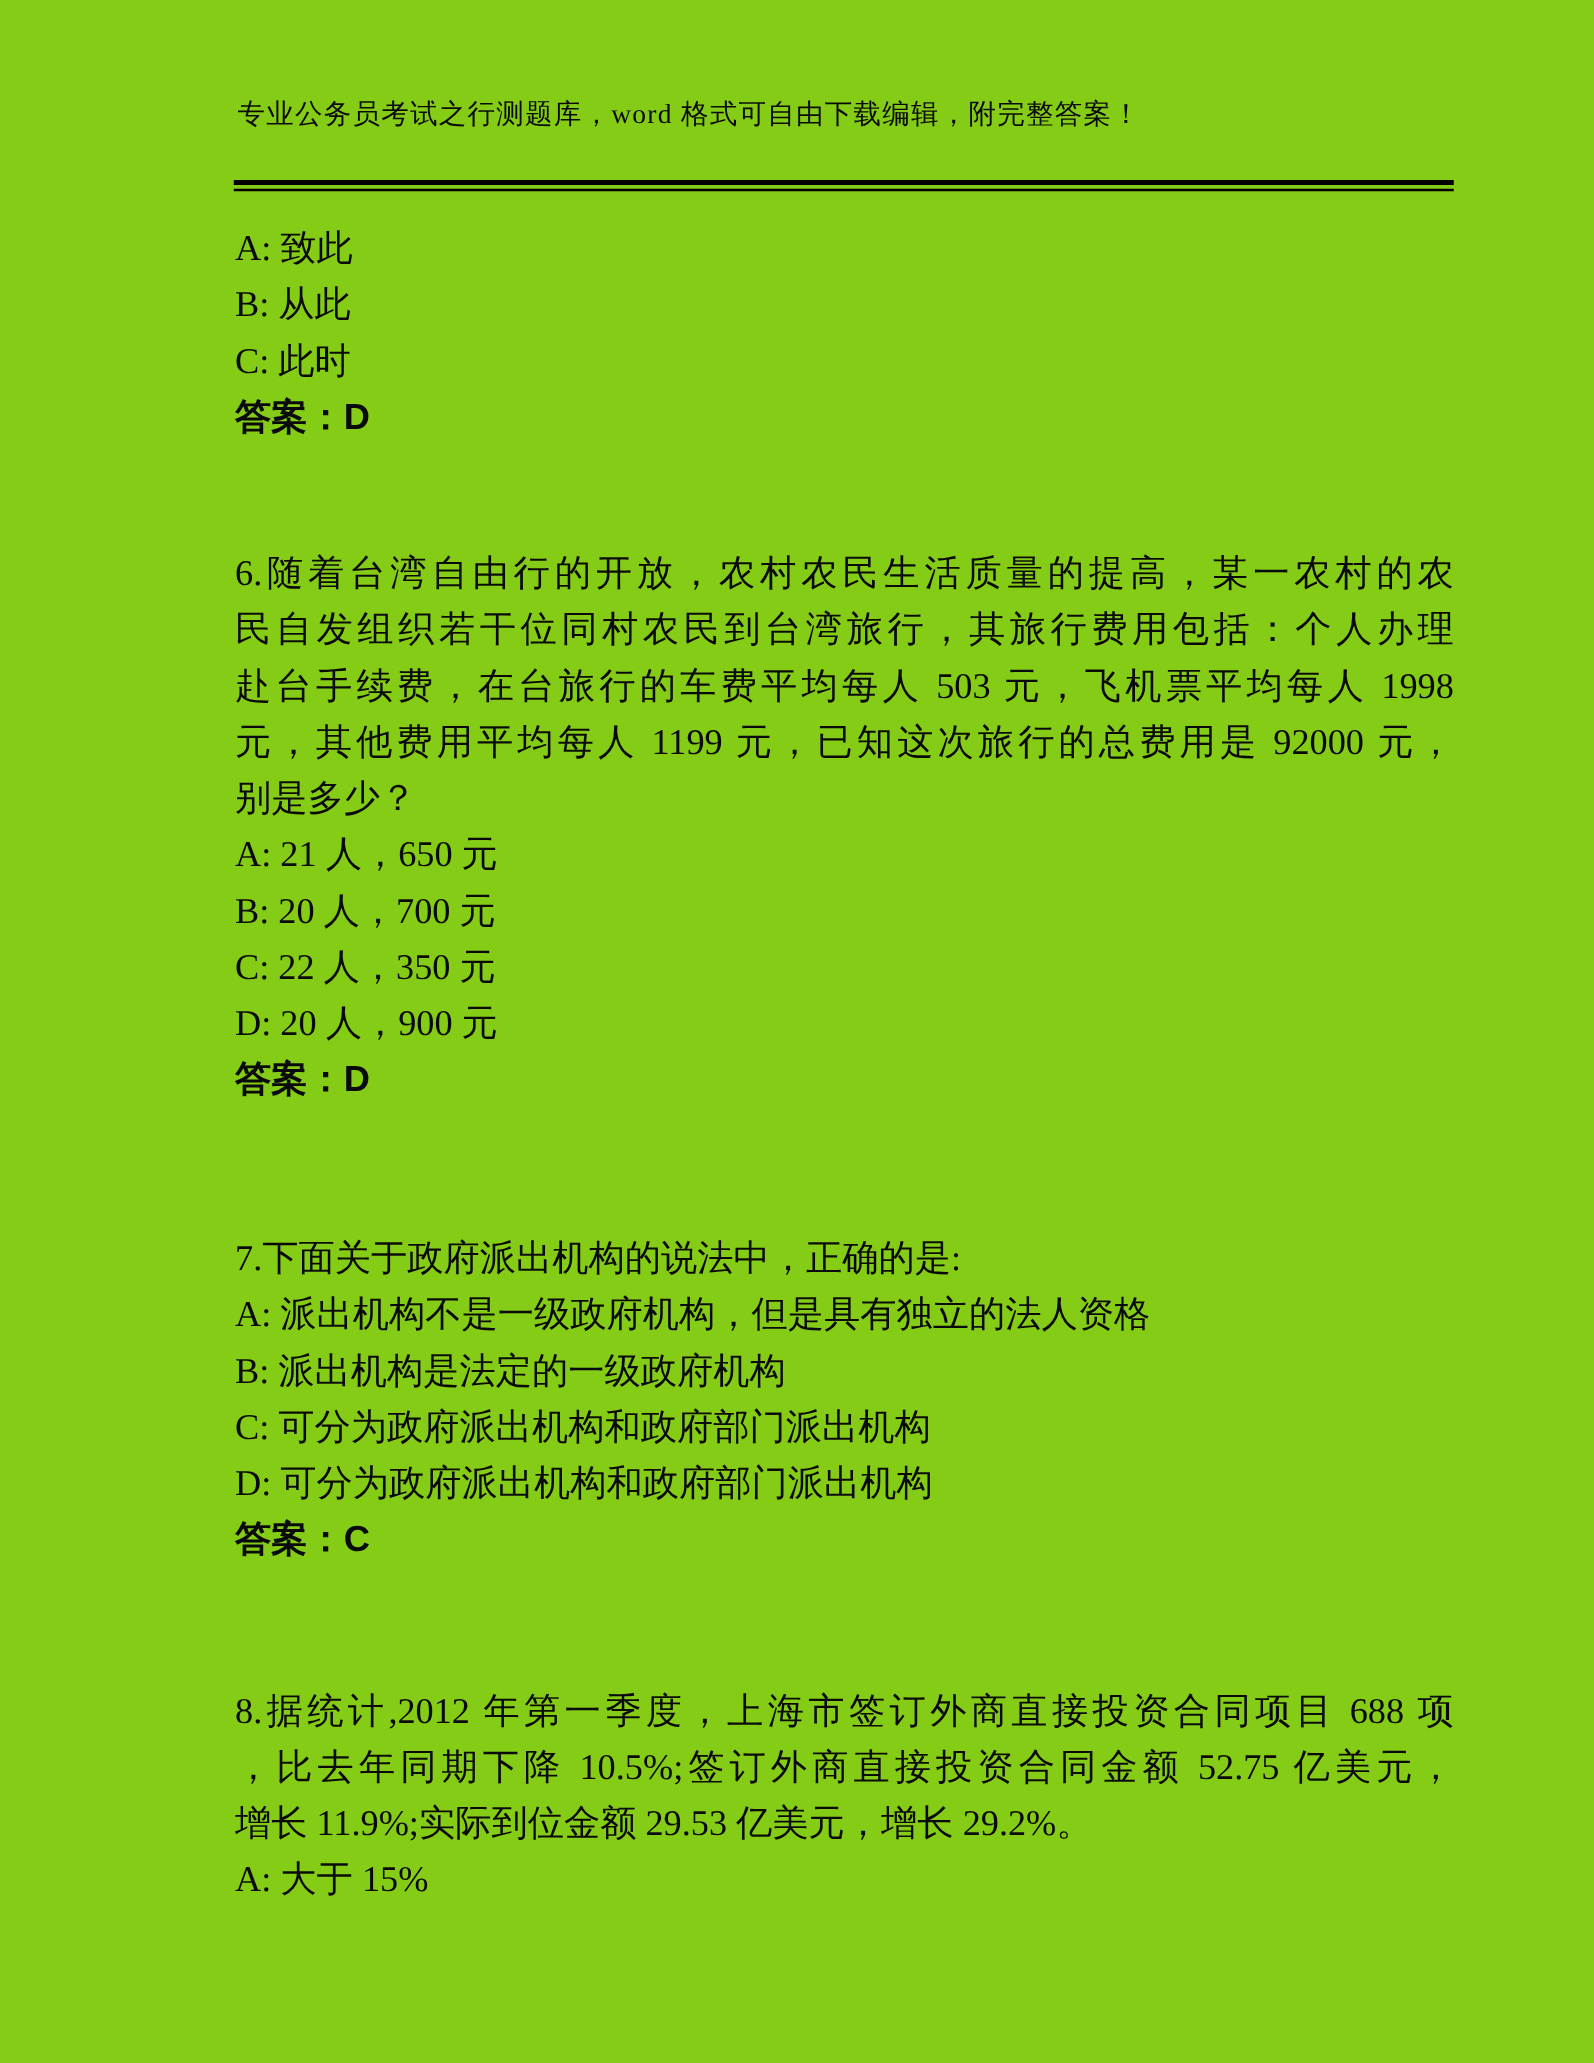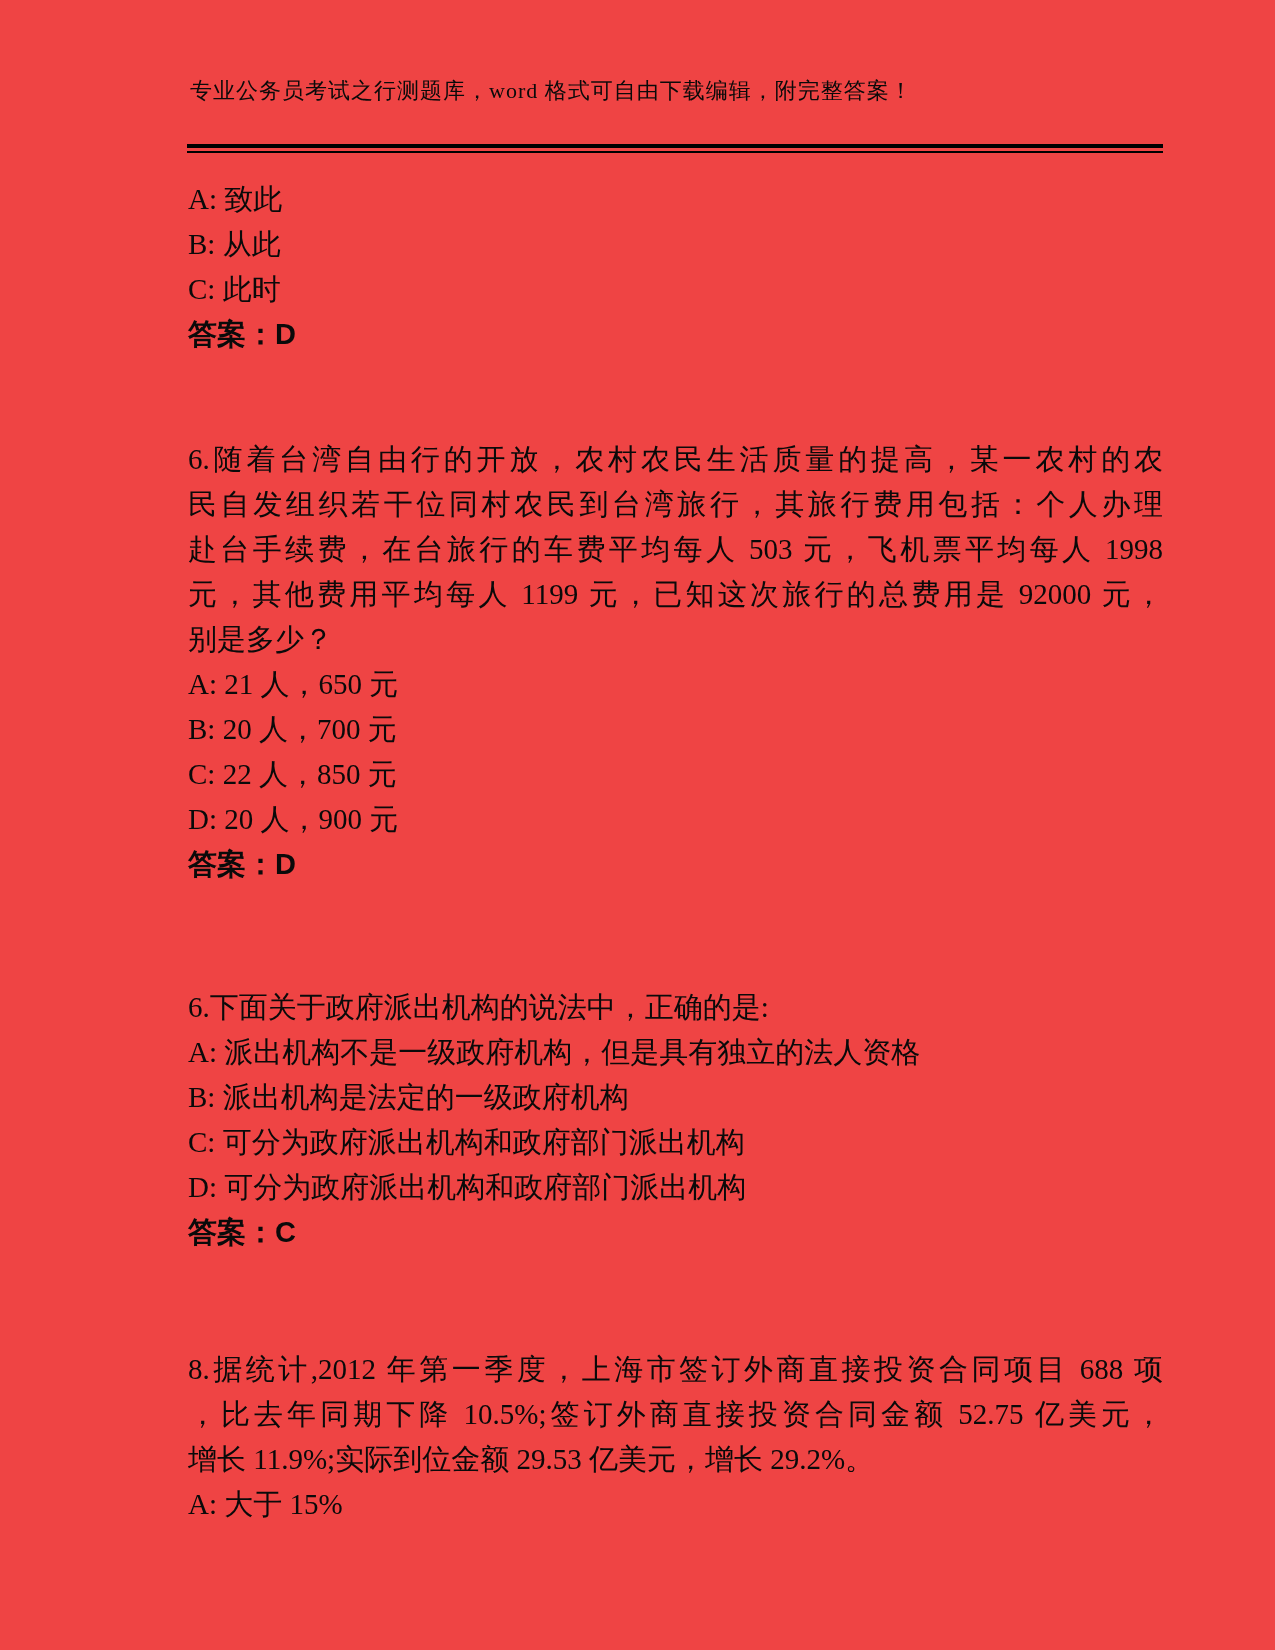--- a/index.html
+++ b/index.html
@@ -4,21 +4,21 @@
 <style>
   html, body {
     margin: 0;
     padding: 0;
     background: #ffffff;
   }
   .page {
     position: relative;
     width: 1275px;
     height: 1650px;
-    background: #ef4444;
+    background: #84cc16;
     color: #0a0a0a;
     font-family: "Liberation Serif", "DejaVu Serif", serif;
     overflow: hidden;
   }
   .header-note {
     position: absolute;
     left: 190px;
     top: 76px;
     width: 976px;
     font-size: 22px;
@@ -76,27 +76,27 @@
   </div>
 
   <div class="block" id="q6-block">
     <div class="jl">6.随着台湾自由行的开放，农村农民生活质量的提高，某一农村的农</div>
     <div class="jl">民自发组织若干位同村农民到台湾旅行，其旅行费用包括：个人办理</div>
     <div class="jl">赴台手续费，在台旅行的车费平均每人 503 元，飞机票平均每人 1998</div>
     <div class="jl">元，其他费用平均每人 1199 元，已知这次旅行的总费用是 92000 元，</div>
     <div>别是多少？</div>
     <div>A: 21 人，650 元</div>
     <div>B: 20 人，700 元</div>
-    <div>C: 22 人，850 元</div>
+    <div>C: 22 人，350 元</div>
     <div>D: 20 人，900 元</div>
     <div class="answer">答案：D</div>
   </div>
 
   <div class="block" id="q7-block">
-    <div>6.下面关于政府派出机构的说法中，正确的是:</div>
+    <div>7.下面关于政府派出机构的说法中，正确的是:</div>
     <div>A: 派出机构不是一级政府机构，但是具有独立的法人资格</div>
     <div>B: 派出机构是法定的一级政府机构</div>
     <div>C: 可分为政府派出机构和政府部门派出机构</div>
     <div>D: 可分为政府派出机构和政府部门派出机构</div>
     <div class="answer">答案：C</div>
   </div>
 
   <div class="block" id="q8-block">
     <div class="jl">8.据统计,2012 年第一季度，上海市签订外商直接投资合同项目 688 项</div>
     <div class="jl">，比去年同期下降 10.5%;签订外商直接投资合同金额 52.75 亿美元，</div>

